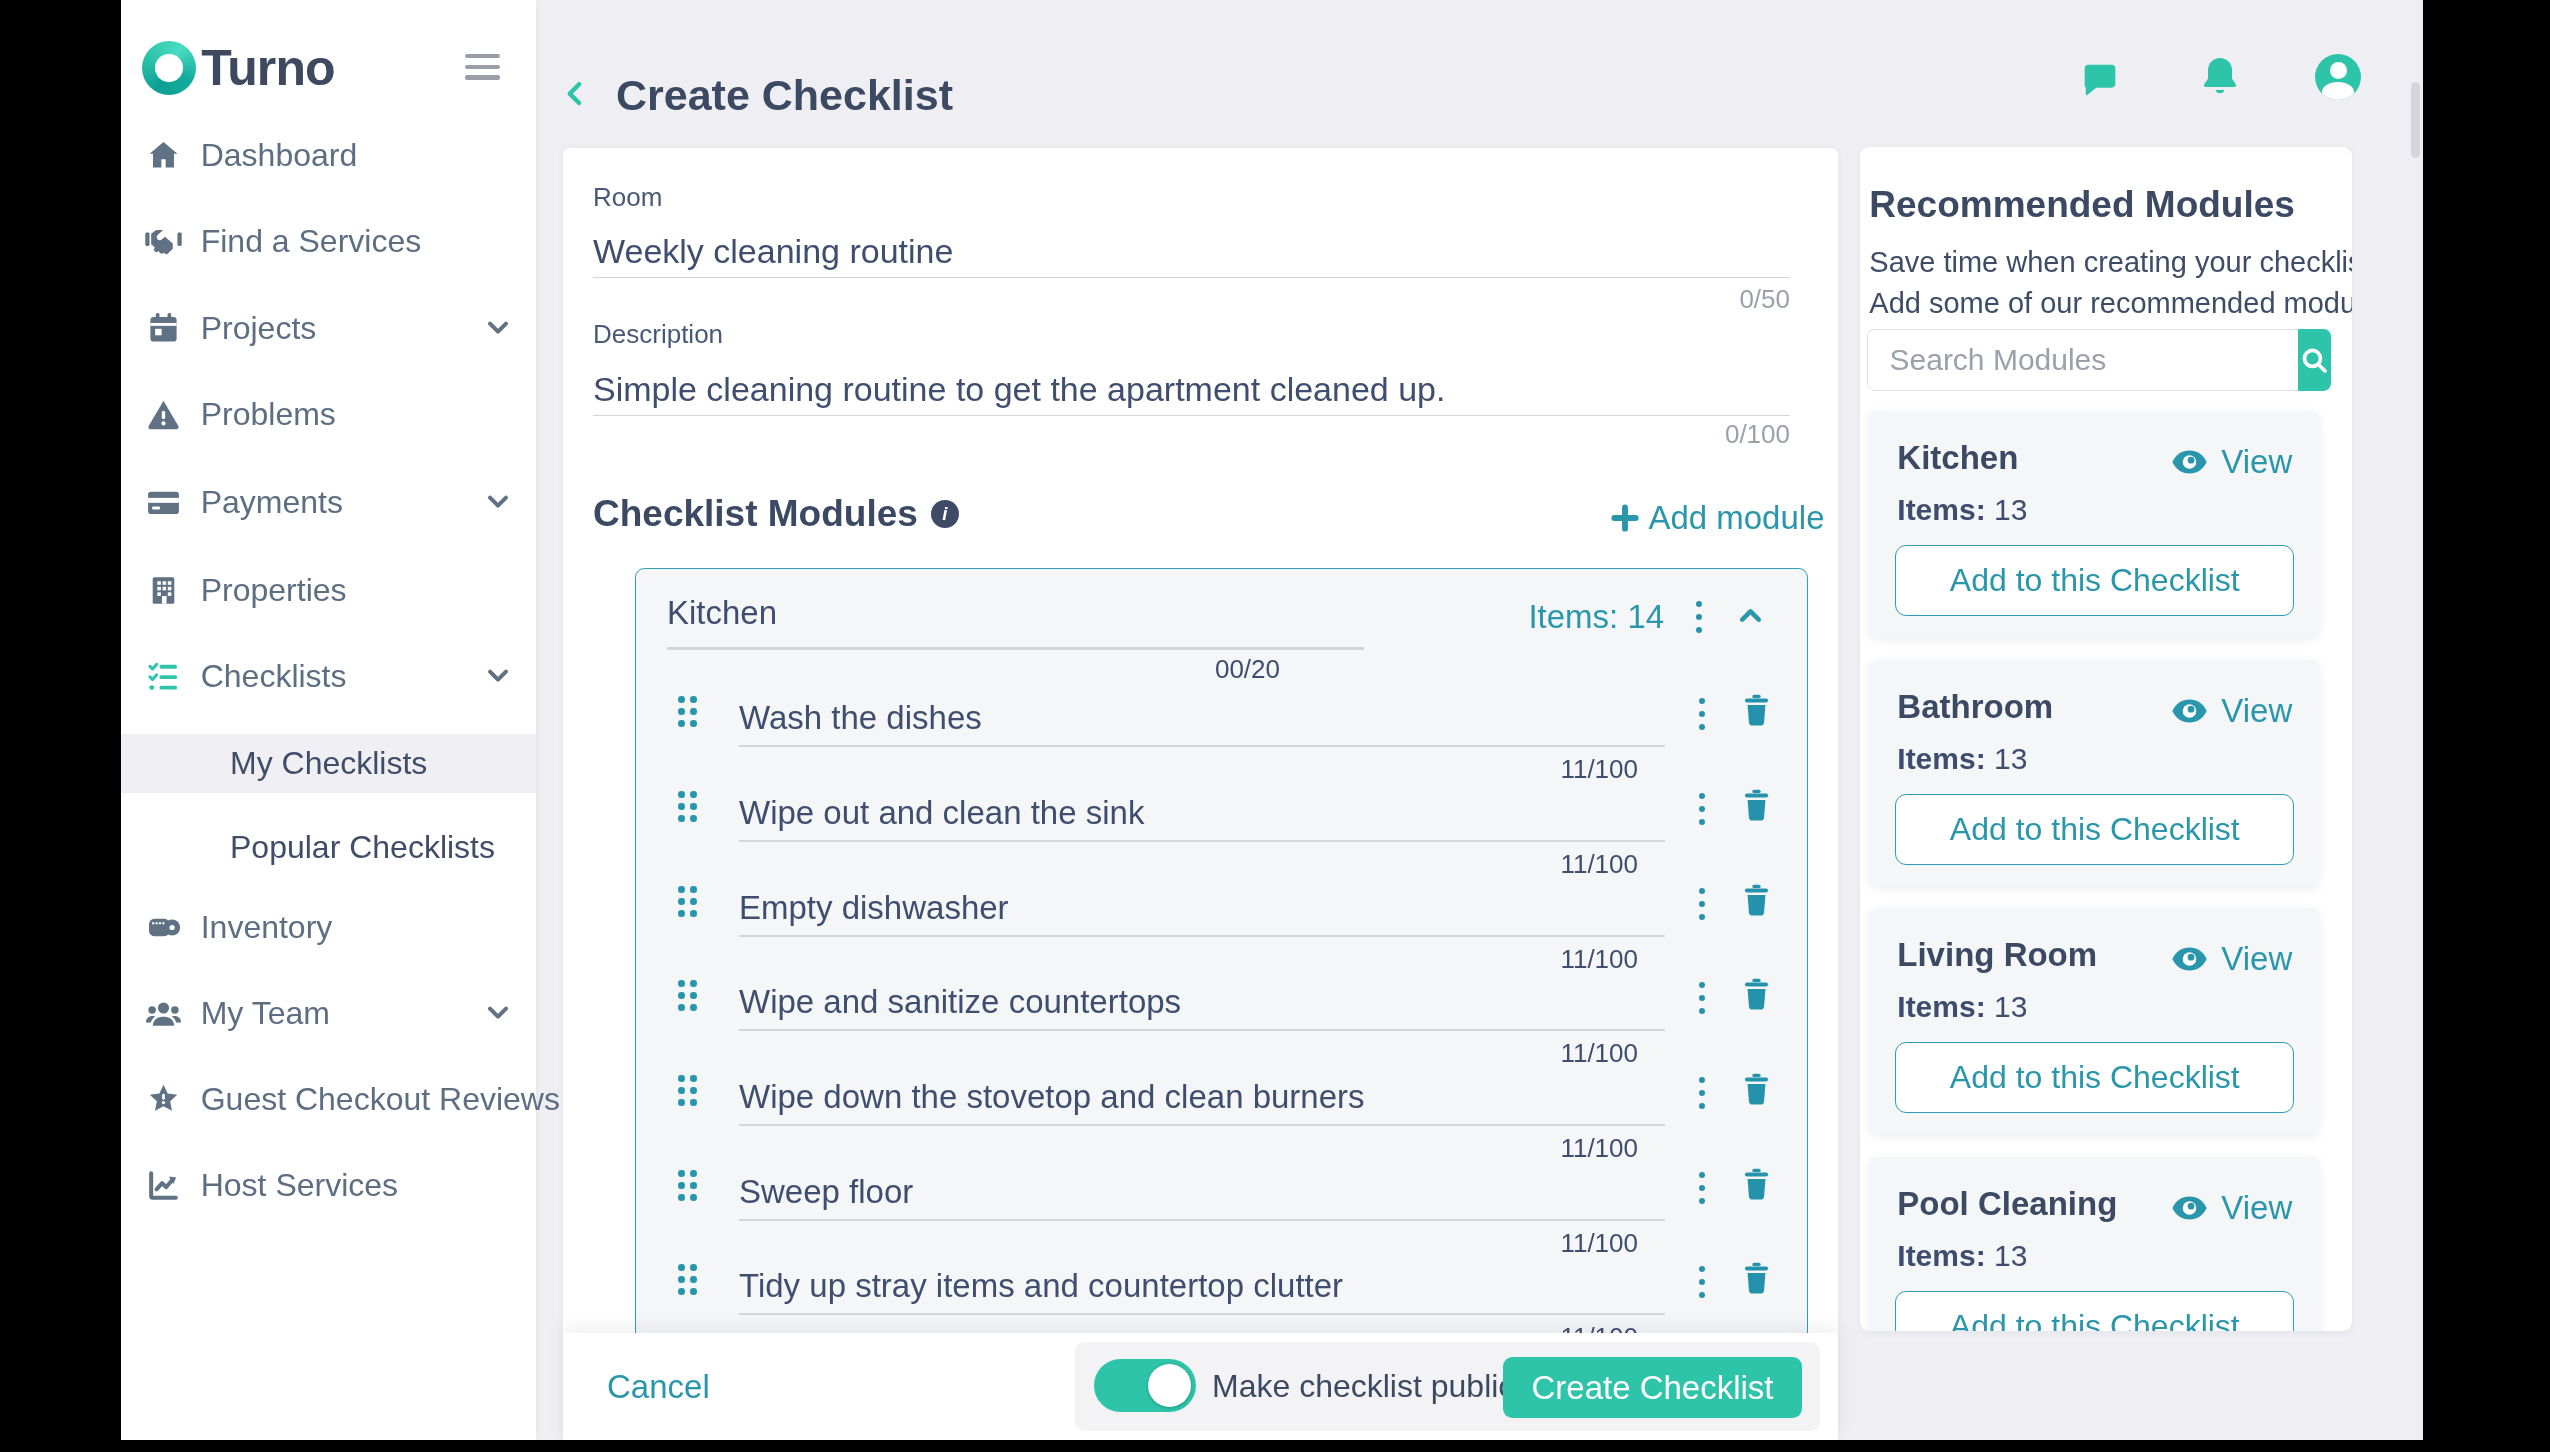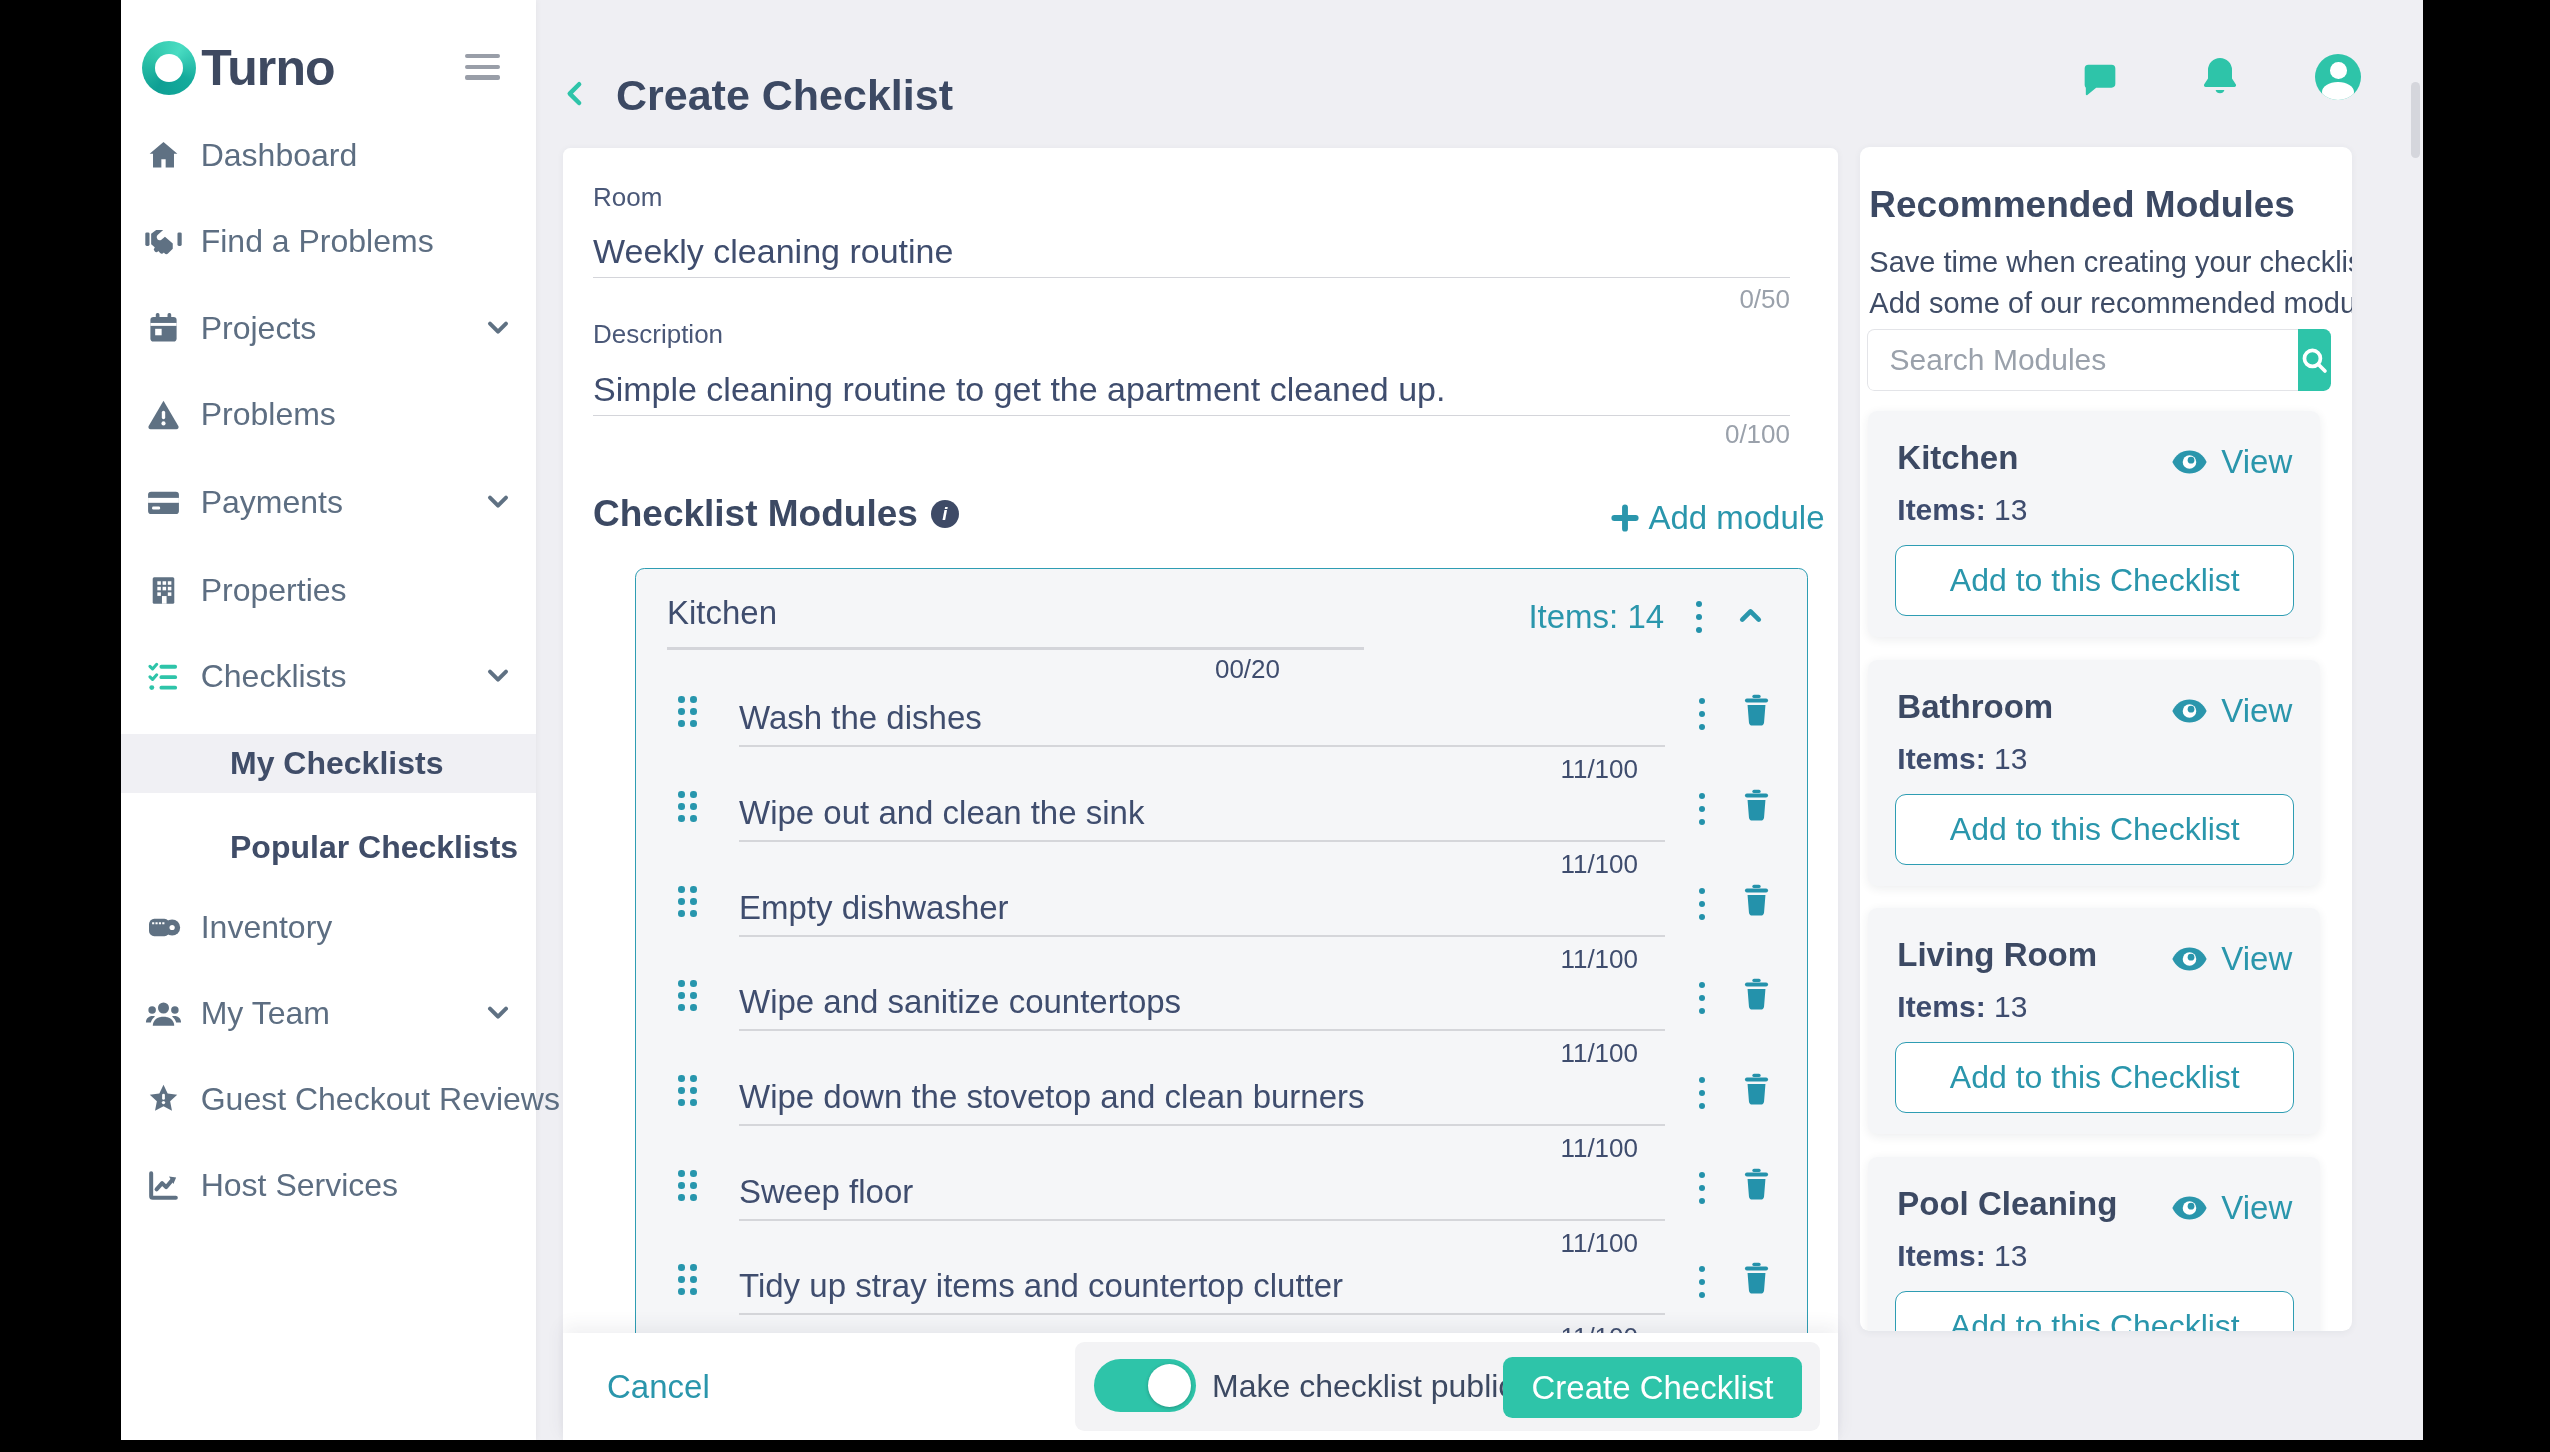--- a/index.html
+++ b/index.html
@@ -23,21 +23,21 @@
   .logo-o{width:54px;height:54px;border-radius:50%;background:conic-gradient(from 210deg,#0E9F94,#2EC4A9,#49DCC2,#14ab9c,#0E9F94);position:relative;}
   .logo-o::after{content:"";position:absolute;inset:13px;background:#fff;border-radius:50%;}
   .logo-text{margin-left:5px;font-size:50px;font-weight:800;letter-spacing:-0.9px;color:#3E4960;}
   .hamburger{position:absolute;left:344px;top:54px;width:35px;cursor:pointer;}
   .hamburger span{display:block;width:35px;height:4.2px;background:#999EA8;border-radius:1.9px;margin-bottom:6.5px;}
   .nav-item{position:absolute;left:0;width:100%;height:59px;display:flex;align-items:center;padding-left:22px;cursor:pointer;}
   .nav-ico{width:41px;height:41px;display:flex;align-items:center;justify-content:center;color:#5F7183;flex:0 0 41px;}
   .nav-ico.teal{color:var(--primary);}
   .nav-label{margin-left:16.7px;font-size:32px;color:var(--slate);white-space:nowrap;}
   .nav-chev{position:absolute;right:22px;color:#5F7183;}
-  .sub-item{position:absolute;left:0;width:100%;height:59px;display:flex;align-items:center;padding-left:109px;font-size:32px;font-weight:700;color:#404D68;cursor:pointer;white-space:nowrap;}
+  .sub-item{position:absolute;left:0;width:100%;height:59px;display:flex;align-items:center;padding-left:109px;font-size:32px;font-weight:400;color:#404D68;cursor:pointer;white-space:nowrap;}
   .sub-item.selected{background:#F0F0F4;}
 
   
   .back-btn{position:absolute;left:440px;top:78px;cursor:pointer;color:var(--primary);}
   .page-title{position:absolute;left:495px;top:71px;font-size:43px;font-weight:700;color:var(--navy);}
   .hdr-icon{position:absolute;cursor:pointer;color:var(--primary);}
   .avatar{position:absolute;left:2194px;top:54px;width:46px;height:46px;border-radius:50%;background:var(--primary);overflow:hidden;cursor:pointer;}
   .avatar .head{position:absolute;left:15px;top:8.3px;width:16.7px;height:16.7px;border-radius:50%;background:#fff;}
   .avatar .body{position:absolute;left:7.4px;top:28px;width:32px;height:20.4px;border-radius:50%;background:#fff;}
 
@@ -119,21 +119,21 @@
     </div>
 
     <div class="nav-item" style="top:212px">
       <span class="nav-ico">
           <svg width="39" height="39" viewBox="0 0 24 24" fill="currentColor">
             <rect x="0.8" y="6.4" width="2.6" height="8.4" rx="0.9"></rect>
             <rect x="20.6" y="6.4" width="2.6" height="8.4" rx="0.9"></rect>
             <path d="M11.8 4.9 8.2 8.1a1.9 1.9 0 0 0 2.5 2.8l2.2-1.9 4.8 4.3v3.1l-2.8 2.8a1.6 1.6 0 0 1-2.3 0l-.4-.4-.1.1a1.6 1.6 0 0 1-2.3 0l-1-1-.1.1a1.5 1.5 0 0 1-2.2-2.1l.2-.2-1-1-1.3-1V7.3l3.1-2.4z"></path>
           </svg>
         </span>
-      <span class="nav-label">Find a Problems</span>
+      <span class="nav-label">Find a Services</span>
     </div>
 
     <div class="nav-item" style="top:299px">
       <span class="nav-ico">
           <svg width="37" height="37" viewBox="0 0 24 24" fill="currentColor">
             <rect x="3.5" y="4.5" width="17" height="16" rx="2"></rect>
             <rect x="7" y="2" width="2.4" height="4.4" rx="1"></rect>
             <rect x="14.6" y="2" width="2.4" height="4.4" rx="1"></rect>
             <rect x="3.5" y="8.4" width="17" height="1.9" fill="#fff"></rect>
             <rect x="6.6" y="12.2" width="4.2" height="4.2" fill="#fff"></rect>

